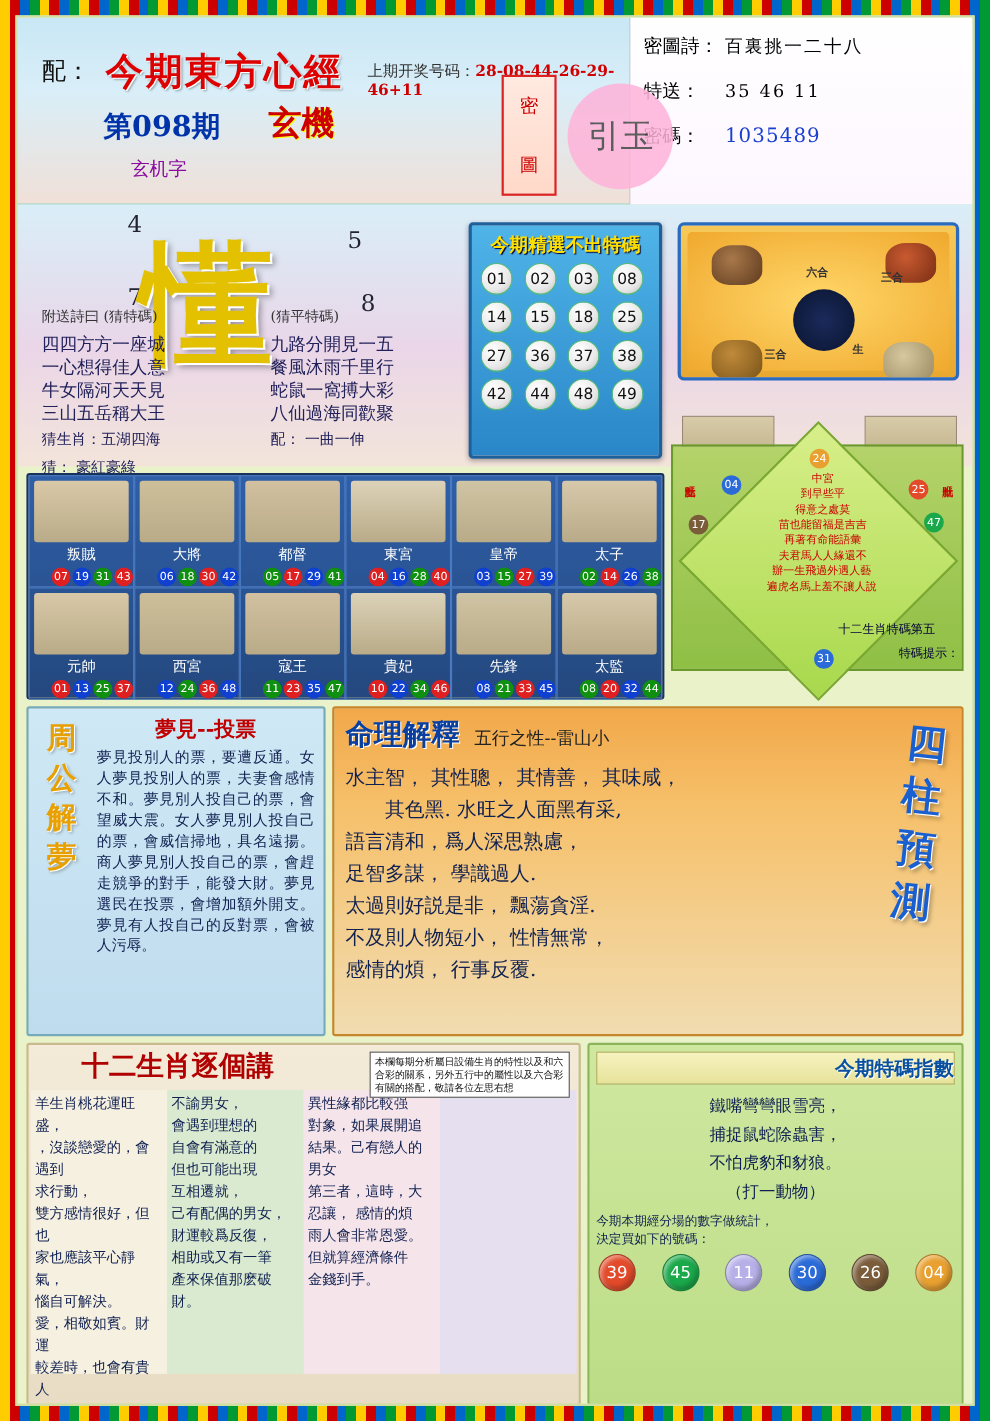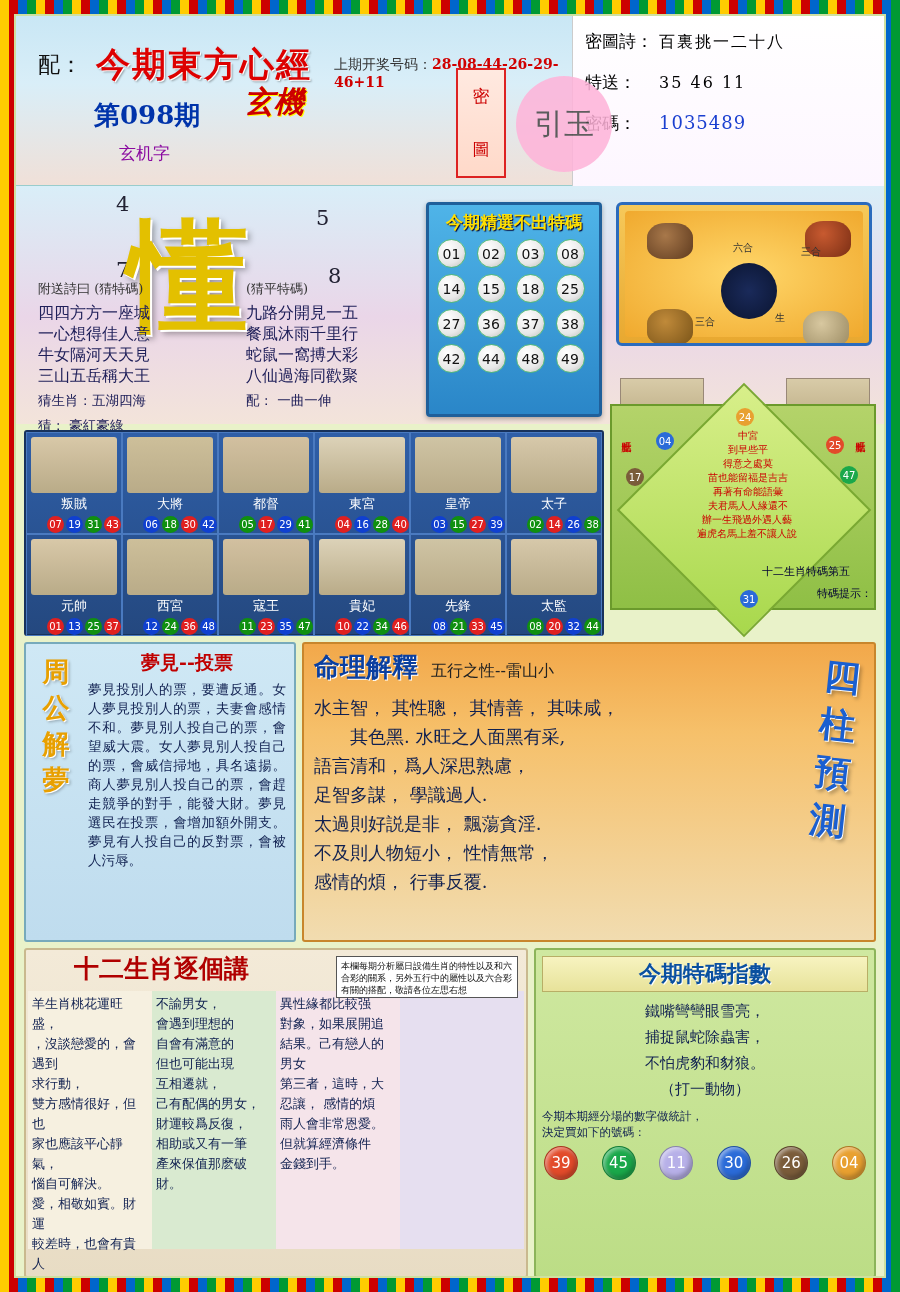--- a/index.html
+++ b/index.html
@@ -41,25 +41,24 @@
     font-size: 22px; color: #111; font-family: "DejaVu Serif", serif;
   }
   .hdr-title {
     position: absolute; left: 80px; top: 26px;
     font-size: 34px; font-weight: bold; color: #d00;
     font-family: "DejaVu Serif", serif;
     letter-spacing: 2px;
     text-shadow: 1px 1px 0 #fff, 2px 2px 2px rgba(0,0,0,.3);
   }
   .hdr-xuanji {
-    position: absolute; left: 228px; top: 66px;
+    position: absolute; left: 228px; top: 76px;
     font-size: 30px; font-weight: bold; color: #c00;
     font-family: "DejaVu Serif", serif;
     text-shadow: 1px 1px 0 #ff0;
-    font-style: italic;
   }
   .hdr-issue {
     position: absolute; left: 78px; top: 82px;
     font-size: 26px; font-weight: bold; color: #0033aa;
     font-family: "DejaVu Serif", serif;
   }
   .hdr-xuanjizi {
     position: absolute; left: 103px; top: 126px;
     font-size: 17px; color: #8a0aa0; font-family: "DejaVu Serif", serif;
   }
@@ -137,20 +136,21 @@
     background: radial-gradient(circle at 35% 30%, #fff, #e8e8e8 60%, #bbb);
     border: 1px solid #5b7;
     display: flex; align-items: center; justify-content: center;
     font-size: 14px; color: #111; font-family: "DejaVu Sans", sans-serif;
   }
   .zodiac-pic {
     position: absolute; left: 600px; top: 16px; width: 256px; height: 144px;
     background: linear-gradient(180deg,#f6c95a,#e8a830);
     border: 3px solid #2b6bbd; border-radius: 6px;
     overflow: hidden;
+    font-weight: bold;
   }
   .zp-inner { position: absolute; inset: 6px; background: radial-gradient(ellipse at center,#ffd76a,#f0a92e); border-radius: 4px;}
   .zp-label { position:absolute; font-size: 10px; color:#333; font-family:"DejaVu Serif",serif;}
   .beast { position: absolute; width: 46px; height: 36px; border-radius: 40% 40% 35% 35%; }
   .smallpic {
     position: absolute; top: 192px; width: 84px; height: 52px;
     background: linear-gradient(180deg,#d8cba8,#b9a980);
     border: 1px solid #987;
   }
 
@@ -264,21 +264,21 @@
   .z12-col.c1 { background: #f6f0e0; }
   .z12-col.c2 { background: #d9ead0; }
   .z12-col.c3 { background: #f5e4ea; }
   .z12-col.c4 { background: #e6dff0; }
 
   .index-box {
     flex: 1; background: linear-gradient(180deg,#cfe8a0,#bcdd86);
     border: 2px solid #8cb45a; border-radius: 3px; padding: 6px; position: relative;
   }
   .idx-title {
-    text-align: center; font-size: 22px; font-weight: bold; color: #0a50a0;
+    text-align: right; font-size: 18px; font-weight: bold; color: #0a50a0;
     font-family: "DejaVu Serif", serif; text-shadow: 1px 1px 0 #fff;
     background: linear-gradient(180deg,#f7f3c0,#e7e29a); border: 1px solid #b8ae66;
     padding: 2px 0; margin-bottom: 6px;
   }
   .idx-poem {
     font-size: 15px; line-height: 26px; color: #102050; font-family: "DejaVu Serif", serif;
     text-align: center;
   }
   .idx-foot { font-size: 11.5px; line-height: 16px; color: #102050;
     font-family: "DejaVu Serif", serif; margin-top: 6px; }

